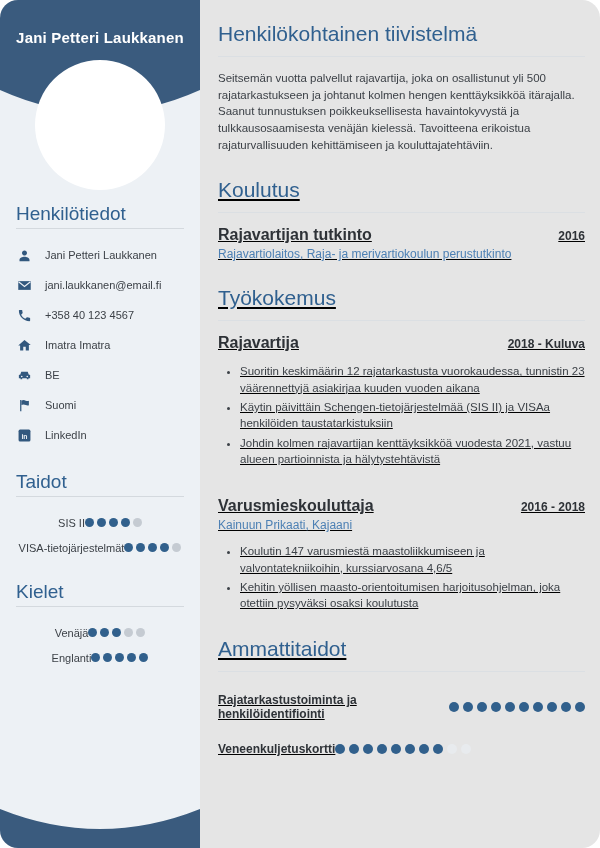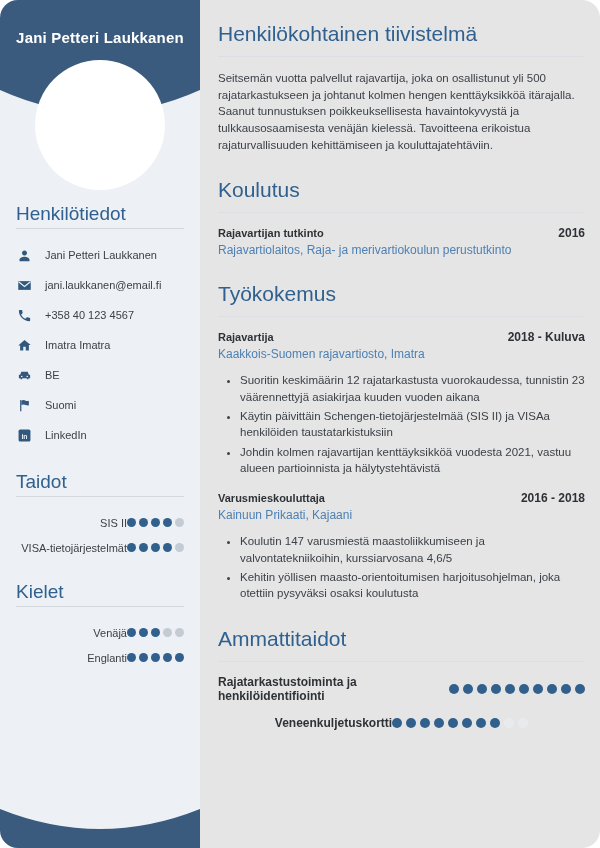--- a/index.html
+++ b/index.html
@@ -28,42 +28,42 @@
   .side-content{position:absolute;top:193px;left:0;width:200px;padding:10px 16px 0;}
   .side-h{font-size:19px;font-weight:400;color:var(--heading);padding-bottom:3px;
     border-bottom:1px solid #d4d9de;}
   .contact-list{margin-top:11px;}
   .contact-item{display:flex;align-items:center;height:30px;gap:13px;}
   .ci{width:16px;height:16px;display:flex;align-items:center;justify-content:center;flex:none;}
   .ci svg{width:15px;height:15px;fill:#32587e;}
   .contact-text{font-size:11px;color:var(--text);}
   .mt20{margin-top:21px;}
   .rate-list{margin-top:13px;}
-  .rate-row{display:flex;justify-content:flex-end;align-items:center;height:25px;}
+  .rate-row{display:flex;justify-content:center;align-items:center;height:25px;}
   .rate-label{font-size:11px;color:var(--text);}
   .dots{display:flex;gap:3px;}
   .dot{width:9px;height:9px;border-radius:50%;background:var(--dot-empty-side);}
   .dot.filled{background:var(--dot-filled);}
 
   
   .main{flex:1;background:#e5e5e5;padding:22px 15px 0 18px;}
   .main-h{font-size:21px;font-weight:400;color:var(--heading);padding-bottom:10px;
     border-bottom:1px solid var(--divider);}
   .summary-text{margin-top:13px;font-size:11.5px;line-height:1.45;color:var(--text);}
-  .section{margin-top:25px;}
+  .section{margin-top:25px;text-decoration:underline;}
   .entry{margin-top:13px;}
-  .entry + .entry{margin-top:15px;}
+  .entry + .entry{margin-top:30px;}
   .entry-head{display:flex;justify-content:space-between;align-items:baseline;}
-  .entry-title{font-size:11px;font-weight:bold;color:var(--title);}
+  .entry-title{font-size:16px;font-weight:bold;color:var(--title);}
   .entry-date{font-size:12px;font-weight:bold;color:var(--title);white-space:nowrap;}
   .entry-sub{margin-top:3px;font-size:12px;color:var(--link);}
   .bullets{margin:11px 0 0;padding-left:22px;}
   .bullets li{font-size:11.5px;line-height:1.42;color:var(--text);margin-bottom:3px;}
   .pro-list{margin-top:6px;}
-  .pro-row{display:flex;justify-content:center;align-items:center;margin-top:20px;height:14px;}
+  .pro-row{display:flex;justify-content:flex-start;align-items:center;margin-top:28px;height:14px;}
   .pro-label{font-size:12px;font-weight:bold;color:var(--title);}
   .pro-row .dots{gap:4px;}
   .pro-row .dot{width:10px;height:10px;background:var(--dot-empty-main);}
   .pro-row .dot.filled{background:var(--dot-filled);}
 </style>
 </head>
 <body>
 
 <div class="page">
 
@@ -214,21 +214,20 @@
     </section>
 
     <section class="section">
       <div class="main-h">Työkokemus</div>
 
       <div class="entry">
         <div class="entry-head">
           <span class="entry-title">Rajavartija</span>
           <span class="entry-date">2018 - Kuluva</span>
         </div>
-        <div class="entry-sub">Kaakkois-Suomen rajavartiosto, Imatra</div>
         <ul class="bullets">
           <li>Suoritin keskimäärin 12 rajatarkastusta vuorokaudessa, tunnistin 23 väärennettyjä asiakirjaa kuuden vuoden aikana</li>
           <li>Käytin päivittäin Schengen-tietojärjestelmää (SIS II) ja VISAa henkilöiden taustatarkistuksiin</li>
           <li>Johdin kolmen rajavartijan kenttäyksikköä vuodesta 2021, vastuu alueen partioinnista ja hälytystehtävistä</li>
         </ul>
       </div>
 
       <div class="entry">
         <div class="entry-head">
           <span class="entry-title">Varusmieskouluttaja</span>

